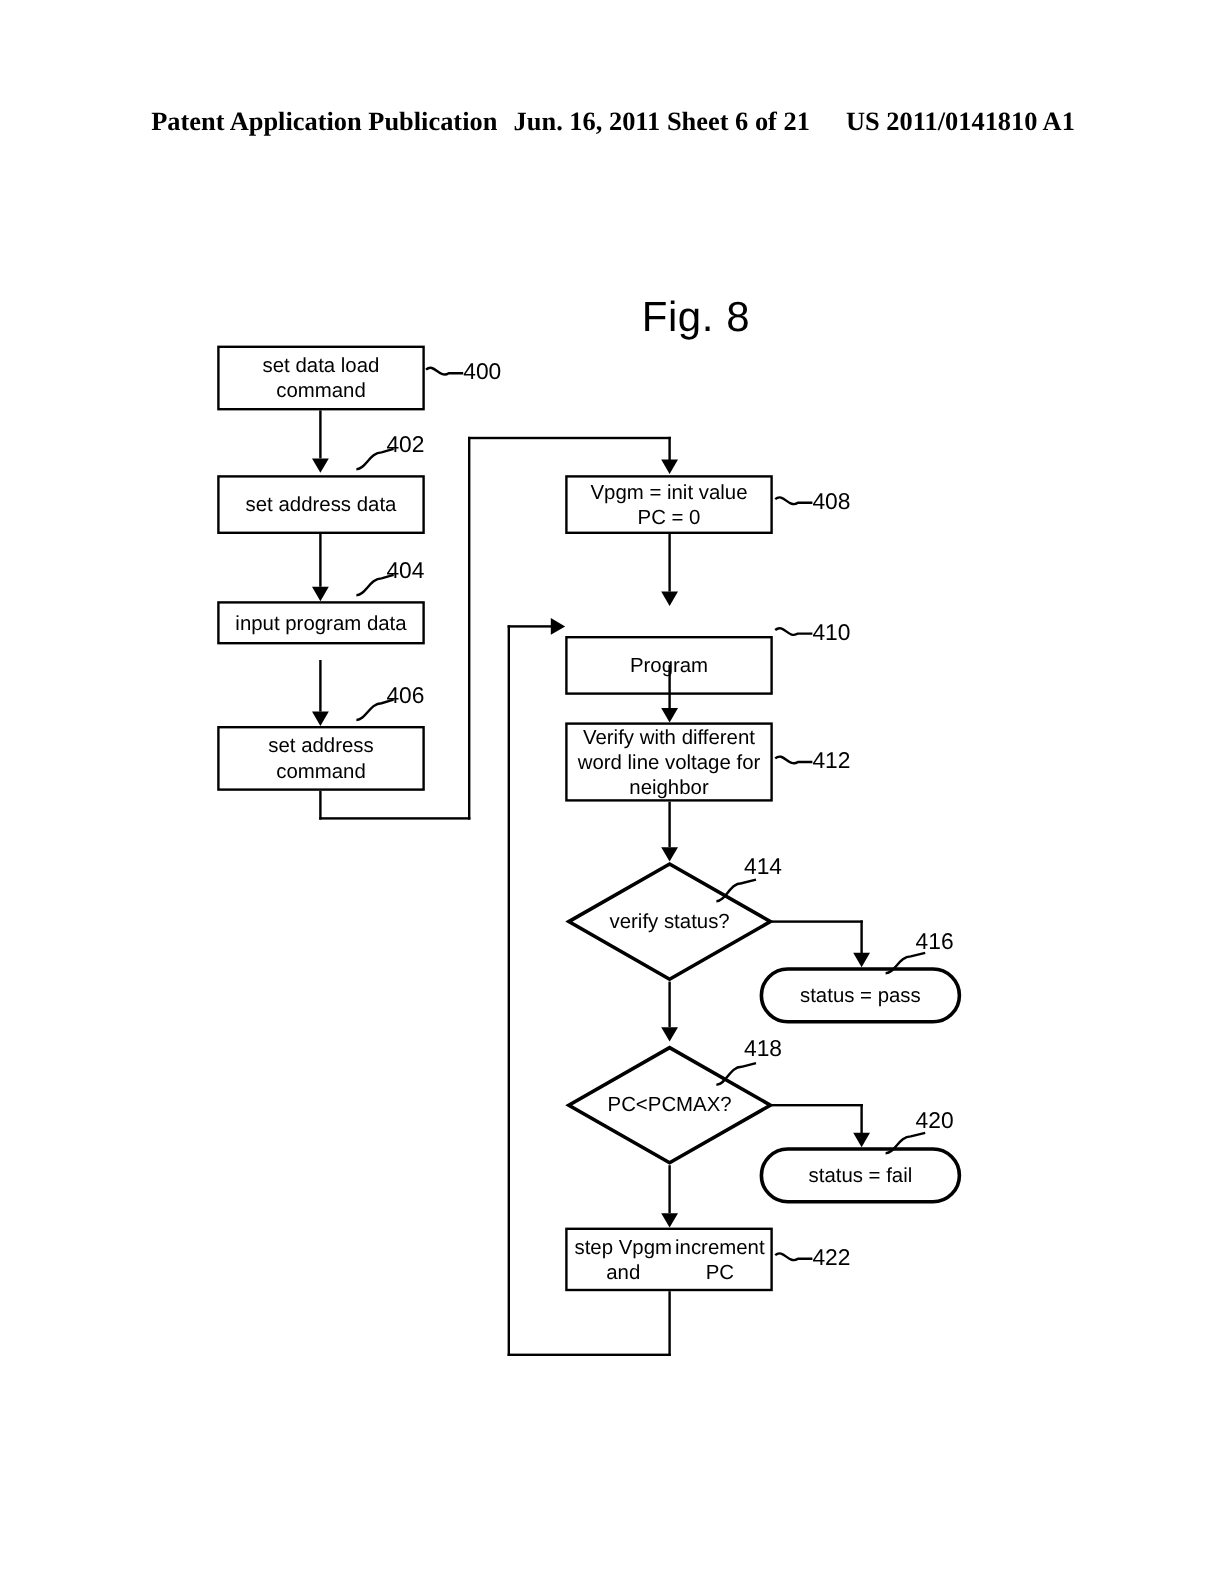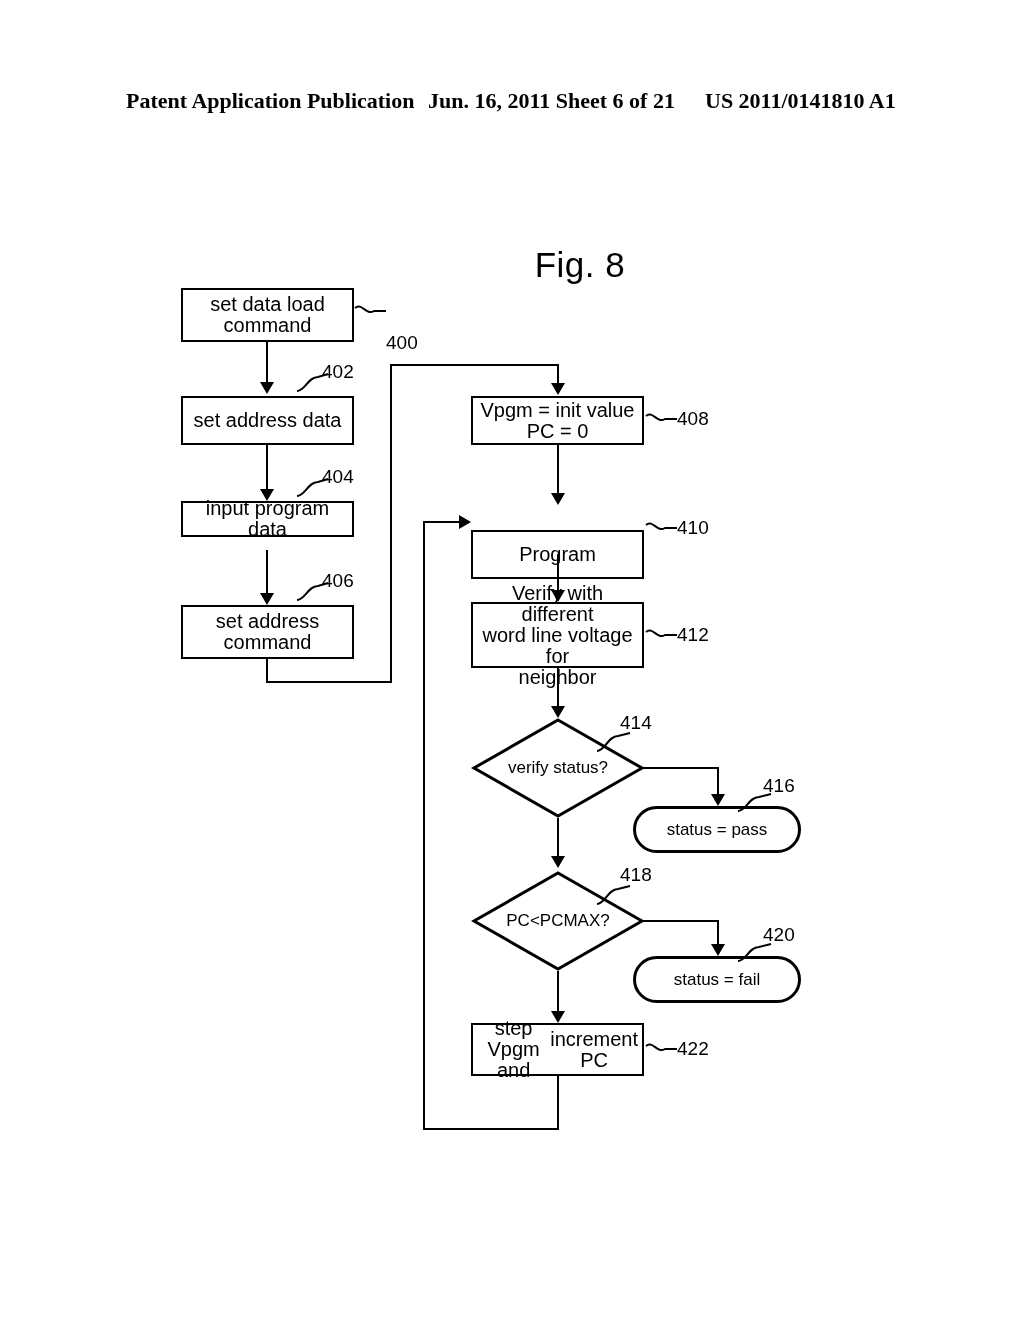--- a/index.html
+++ b/index.html
@@ -69,21 +69,21 @@
   
   .pbox {
     position: absolute;
     box-sizing: border-box;
     border: 2px solid #000;
     background: #ffffff;
     display: flex;
     align-items: center;
     justify-content: center;
     text-align: center;
-    font-size: 20px;
+    font-size: 17px;
     line-height: 21px;
     padding: 2px 4px;
   }
 
   
   .tbox {
     position: absolute;
     box-sizing: border-box;
     border: 3px solid #000;
     border-radius: 999px;
@@ -266,21 +266,21 @@
   <div class="hline" style="left:423px; top:1128px; width:136px;"></div>
   <div class="vline" style="left:423px; top:521px; height:609px;"></div>
   <div class="hline" style="left:423px; top:521px; width:38px;"></div>
   <div class="arrow-right" style="left:459px; top:515px;"></div>
 
   <div class="leader" style="left:354px; top:300px;">
     <svg width="40" height="24" viewBox="0 0 40 24">
       <path d="M1,8 C8,2 12,16 20,11 L32,11" fill="none" stroke="#000" stroke-width="2"></path>
     </svg>
   </div>
-  <div class="refnum" style="left:386px; top:300px;margin-top:32px;">400</div>
+  <div class="refnum" style="left:386px; top:300px;">400</div>
 
   <div class="leader" style="left:296px; top:369px;">
     <svg width="40" height="26" viewBox="0 0 40 26">
       <path d="M1,22 C9,22 12,8 22,8 L32,5" fill="none" stroke="#000" stroke-width="2"></path>
     </svg>
   </div>
   <div class="refnum" style="left:322px; top:361px;">402</div>
 
   <div class="leader" style="left:296px; top:474px;">
     <svg width="40" height="26" viewBox="0 0 40 26">

